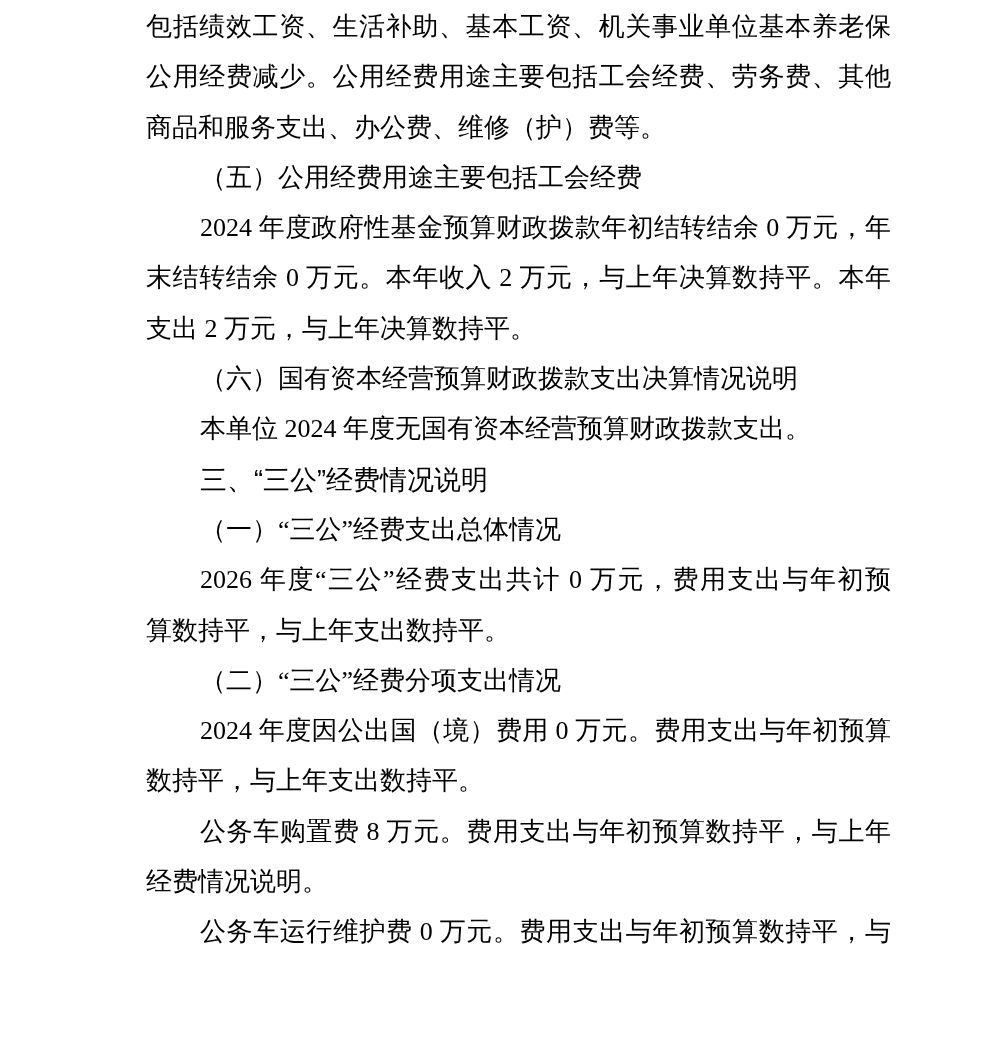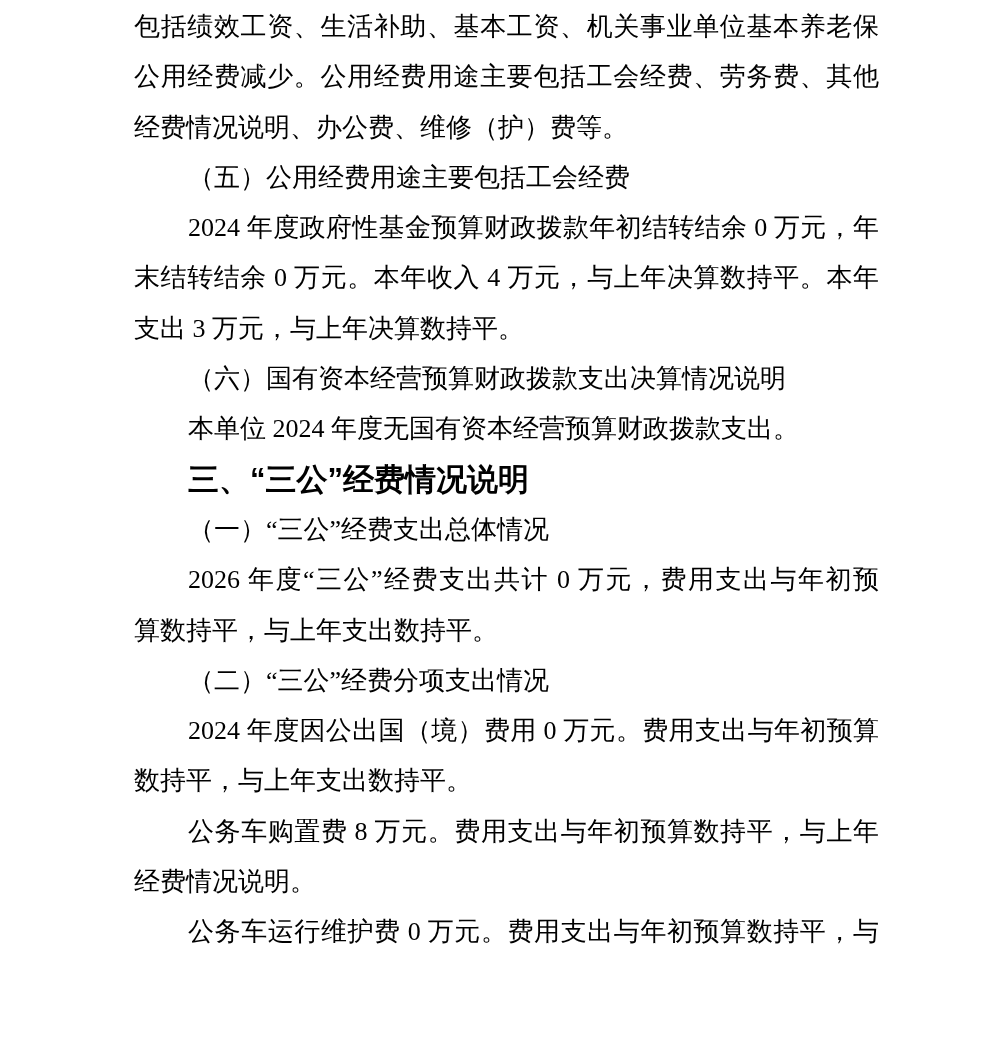--- a/index.html
+++ b/index.html
@@ -8,21 +8,21 @@
   }
   body {
     width: 1000px;
     height: 1060px;
     background: #ffffff;
     overflow: hidden;
     position: relative;
   }
   .doc {
     position: absolute;
-    left: 134px;
+    left: 146px;
     top: 0;
     width: 745px;
     padding-top: 2px;
     color: #000000;
     font-family: "Liberation Serif", "DejaVu Serif", serif;
     font-size: 26px;
     line-height: 50.3px;
   }
   .ln {
     height: 50.3px;
@@ -33,35 +33,35 @@
     text-align: justify;
     text-align-last: justify;
   }
   
   .ind {
     text-indent: 54px;
   }
   
   .hei {
     font-family: "Liberation Sans", "DejaVu Sans", sans-serif;
-    font-weight: 700;
-    font-size: 31px;
+    font-weight: 400;
+    font-size: 27px;
   }
 </style>
 </head>
 <body>
 
 <div class="doc">
   <div class="ln j">包括绩效工资、生活补助、基本工资、机关事业单位基本养老保</div>
   <div class="ln j">公用经费减少。公用经费用途主要包括工会经费、劳务费、其他</div>
-  <div class="ln">经费情况说明、办公费、维修（护）费等。</div>
+  <div class="ln">商品和服务支出、办公费、维修（护）费等。</div>
   <div class="ln ind">（五）公用经费用途主要包括工会经费</div>
   <div class="ln ind j">2024 年度政府性基金预算财政拨款年初结转结余 0 万元，年</div>
-  <div class="ln j">末结转结余 0 万元。本年收入 4 万元，与上年决算数持平。本年</div>
-  <div class="ln">支出 3 万元，与上年决算数持平。</div>
+  <div class="ln j">末结转结余 0 万元。本年收入 2 万元，与上年决算数持平。本年</div>
+  <div class="ln">支出 2 万元，与上年决算数持平。</div>
   <div class="ln ind">（六）国有资本经营预算财政拨款支出决算情况说明</div>
   <div class="ln ind">本单位 2024 年度无国有资本经营预算财政拨款支出。</div>
   <div class="ln ind hei">三、“三公”经费情况说明</div>
   <div class="ln ind">（一）“三公”经费支出总体情况</div>
   <div class="ln ind j">2026 年度“三公”经费支出共计 0 万元，费用支出与年初预</div>
   <div class="ln">算数持平，与上年支出数持平。</div>
   <div class="ln ind">（二）“三公”经费分项支出情况</div>
   <div class="ln ind j">2024 年度因公出国（境）费用 0 万元。费用支出与年初预算</div>
   <div class="ln">数持平，与上年支出数持平。</div>
   <div class="ln ind j">公务车购置费 8 万元。费用支出与年初预算数持平，与上年</div>

